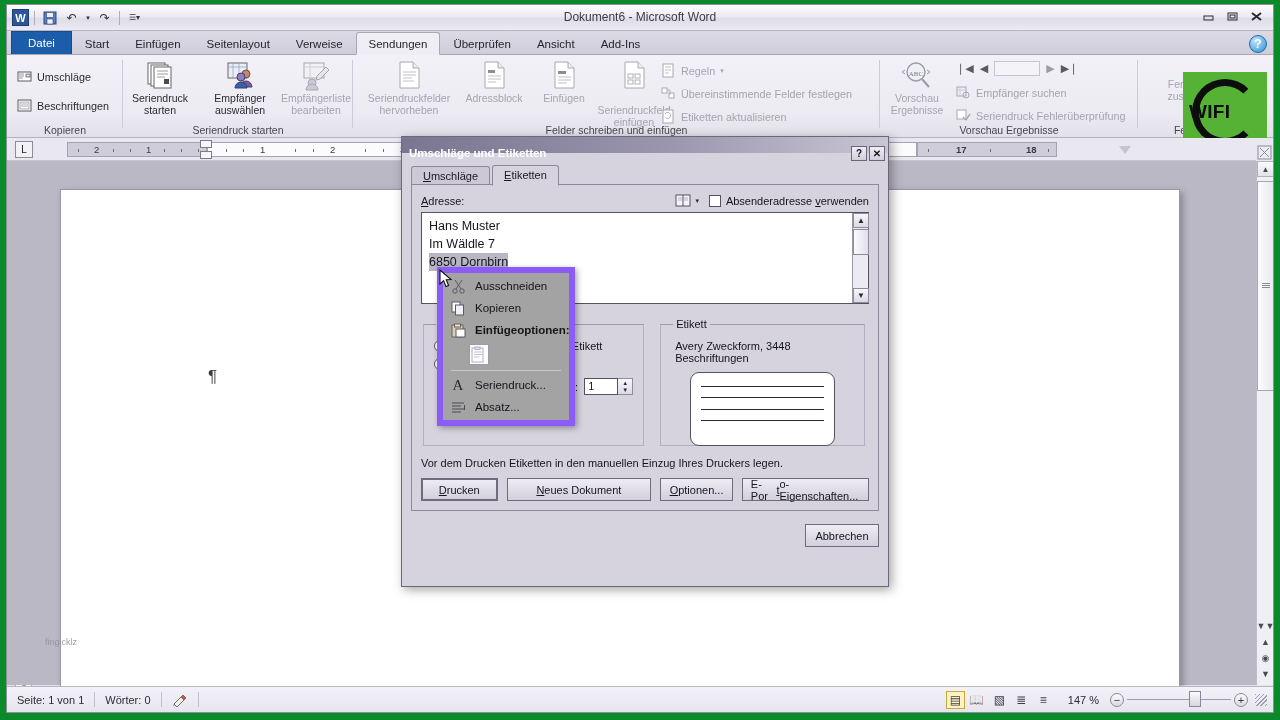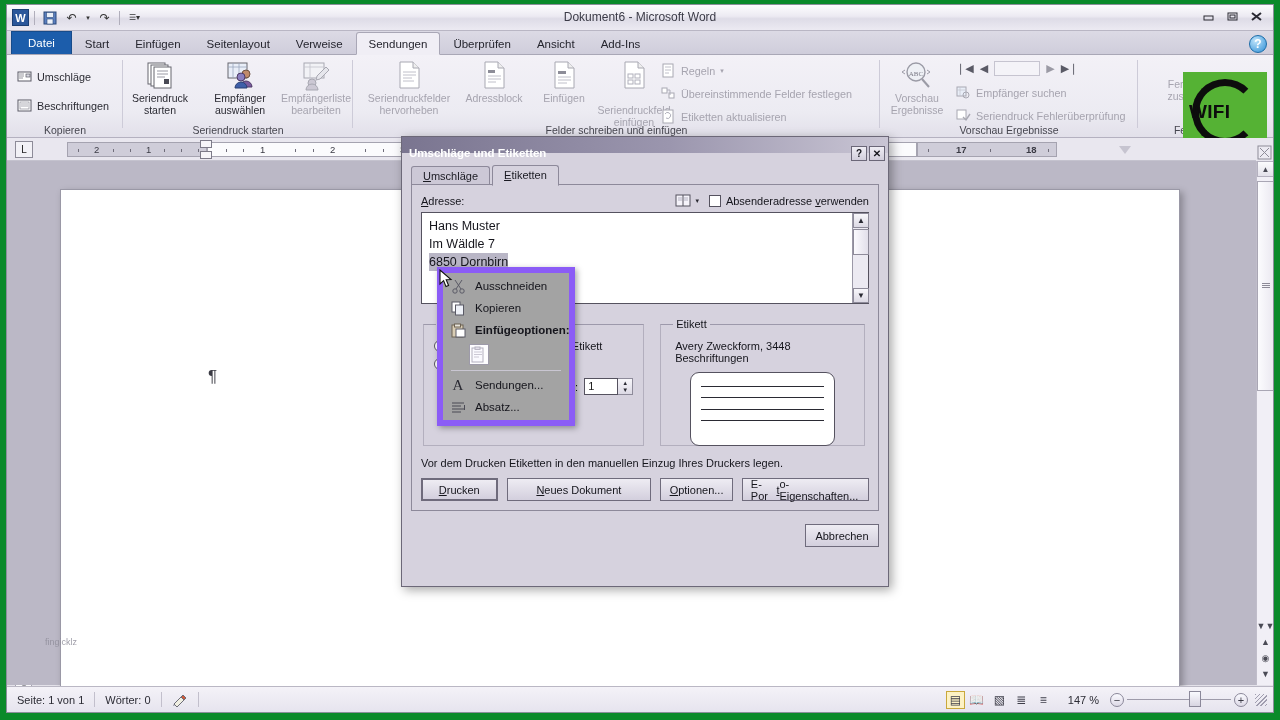--- a/index.html
+++ b/index.html
@@ -813,21 +813,21 @@
             <rect x="5" y="2" width="5" height="2.4" fill="#e7e4ee" stroke="#b4b1bf"></rect>
             <path d="M4 7 h8 M4 9.5 h8 M4 12 h5" stroke="#cbc8d4"></path>
           </svg>
       </span>
     </div>
     <div class="msep"></div>
     <div class="mi">
       <span class="mic">
         <span style="font-family:'Liberation Serif',serif;font-size:15px;color:#2a2a33;">A</span>
       </span>
-      <span class="mtxt">Sendungen...</span>
+      <span class="mtxt">Seriendruck...</span>
     </div>
     <div class="mi">
       <span class="mic">
         <svg width="15" height="15" viewBox="0 0 15 15">
             <path d="M1 3 h12 M1 6 h9 M1 9 h12 M1 12 h9" stroke="#4a4a55" stroke-width="1.1"></path>
             <path d="M13.5 5 v5" stroke="#4a4a55"></path>
           </svg>
       </span>
       <span class="mtxt">Absatz...</span>
     </div>

